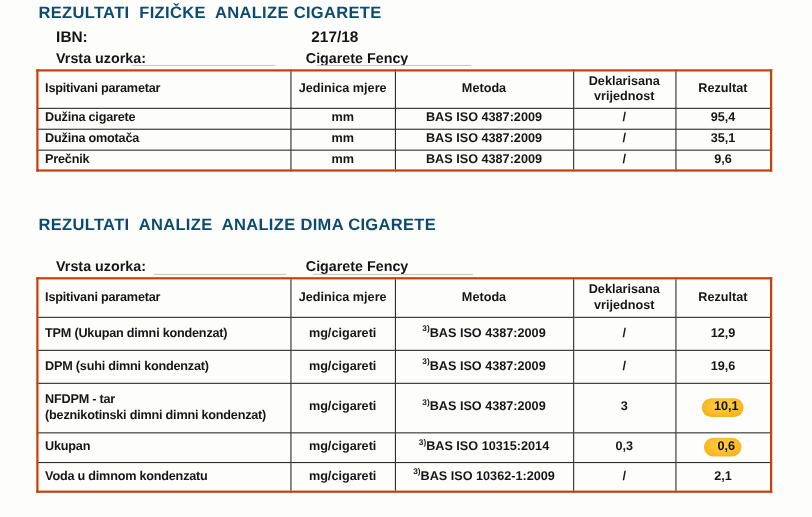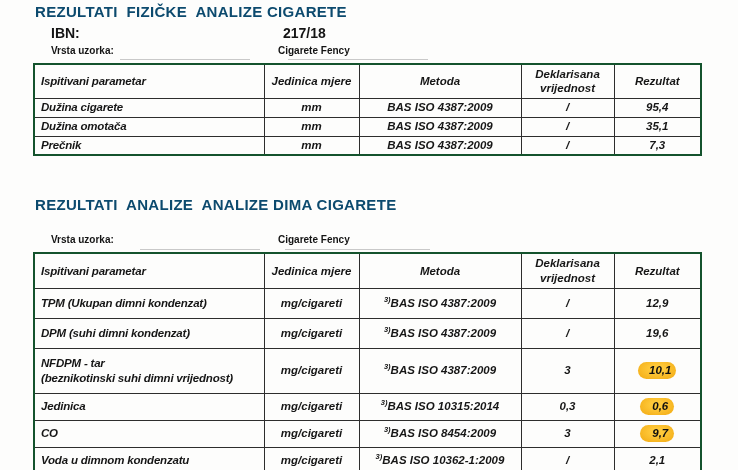--- a/index.html
+++ b/index.html
@@ -20,32 +20,31 @@
     white-space: pre;
     color: #0c4a6e;
   }
   .field-label, .field-value {
     position: absolute;
     font-weight: bold;
     color: #141414;
     padding-left: 16px;
   }
   .f14 { font-size: 14px; }
-  .f13 { font-size: 10px; }
+  .f13 { font-size: 13px; }
   .scan-line {
     position: absolute;
     height: 1px;
     background: #c9c9c9;
   }
   table.results-table {
     position: absolute;
     border-collapse: collapse;
     table-layout: fixed;
-    border: 2px solid #14532d;
-    font-style: italic;
+    border: 2px solid #c2410c;
   }
   .results-table th, .results-table td {
     border: 1.5px solid #2d2d2d;
     font-size: 11.5px;
     font-weight: bold;
     color: #161616;
     padding: 0 4px;
     text-align: center;
     vertical-align: middle;
     overflow: hidden;
@@ -130,21 +129,21 @@
         <td class="col-unit">mm</td>
         <td class="col-method">BAS ISO 4387:2009</td>
         <td class="col-declared">/</td>
         <td class="col-result">35,1</td>
       </tr>
       <tr>
         <td class="col-param">Prečnik</td>
         <td class="col-unit">mm</td>
         <td class="col-method">BAS ISO 4387:2009</td>
         <td class="col-declared">/</td>
-        <td class="col-result">7,3</td>
+        <td class="col-result">9,6</td>
       </tr>
     </tbody>
 </table>
 
 <div class="doc-title" style="left:35px; top:196px;">REZULTATI  ANALIZE  ANALIZE DIMA CIGARETE</div>
 
 <div class="field-label f13" style="left:35px; top:234px;">Vrsta uzorka:</div>
 <div class="field-value f13" style="left:262px; top:234px;">Cigarete Fency</div>
 <div class="scan-line" style="left:140px; top:249px; width:120px;"></div>
 <div class="scan-line" style="left:285px; top:249px; width:145px;"></div>
@@ -176,41 +175,34 @@
       </tr>
       <tr>
         <td class="col-param">DPM (suhi dimni kondenzat)</td>
         <td class="col-unit">mg/cigareti</td>
         <td class="col-method"><sup class="fnote">3)</sup>BAS ISO 4387:2009</td>
         <td class="col-declared">/</td>
         <td class="col-result">19,6</td>
       </tr>
       <tr>
         <td class="col-param">NFDPM - tar
-(beznikotinski suhi dimni vrijednost)</td>
+(beznikotinski dimni dimni kondenzat)</td>
         <td class="col-unit">mg/cigareti</td>
         <td class="col-method"><sup class="fnote">3)</sup>BAS ISO 4387:2009</td>
         <td class="col-declared">3</td>
         <td class="col-result"><span class="pill">10,1</span></td>
       </tr>
       <tr>
-        <td class="col-param">Jedinica</td>
+        <td class="col-param">Ukupan</td>
         <td class="col-unit">mg/cigareti</td>
         <td class="col-method"><sup class="fnote">3)</sup>BAS ISO 10315:2014</td>
         <td class="col-declared">0,3</td>
         <td class="col-result"><span class="pill">0,6</span></td>
       </tr>
       <tr>
-        <td class="col-param">CO</td>
-        <td class="col-unit">mg/cigareti</td>
-        <td class="col-method"><sup class="fnote">3)</sup>BAS ISO 8454:2009</td>
-        <td class="col-declared">3</td>
-        <td class="col-result"><span class="pill">9,7</span></td>
-      </tr>
-      <tr>
         <td class="col-param">Voda u dimnom kondenzatu</td>
         <td class="col-unit">mg/cigareti</td>
         <td class="col-method"><sup class="fnote">3)</sup>BAS ISO 10362-1:2009</td>
         <td class="col-declared">/</td>
         <td class="col-result">2,1</td>
       </tr>
     </tbody>
 </table>
 
 </body></html>

